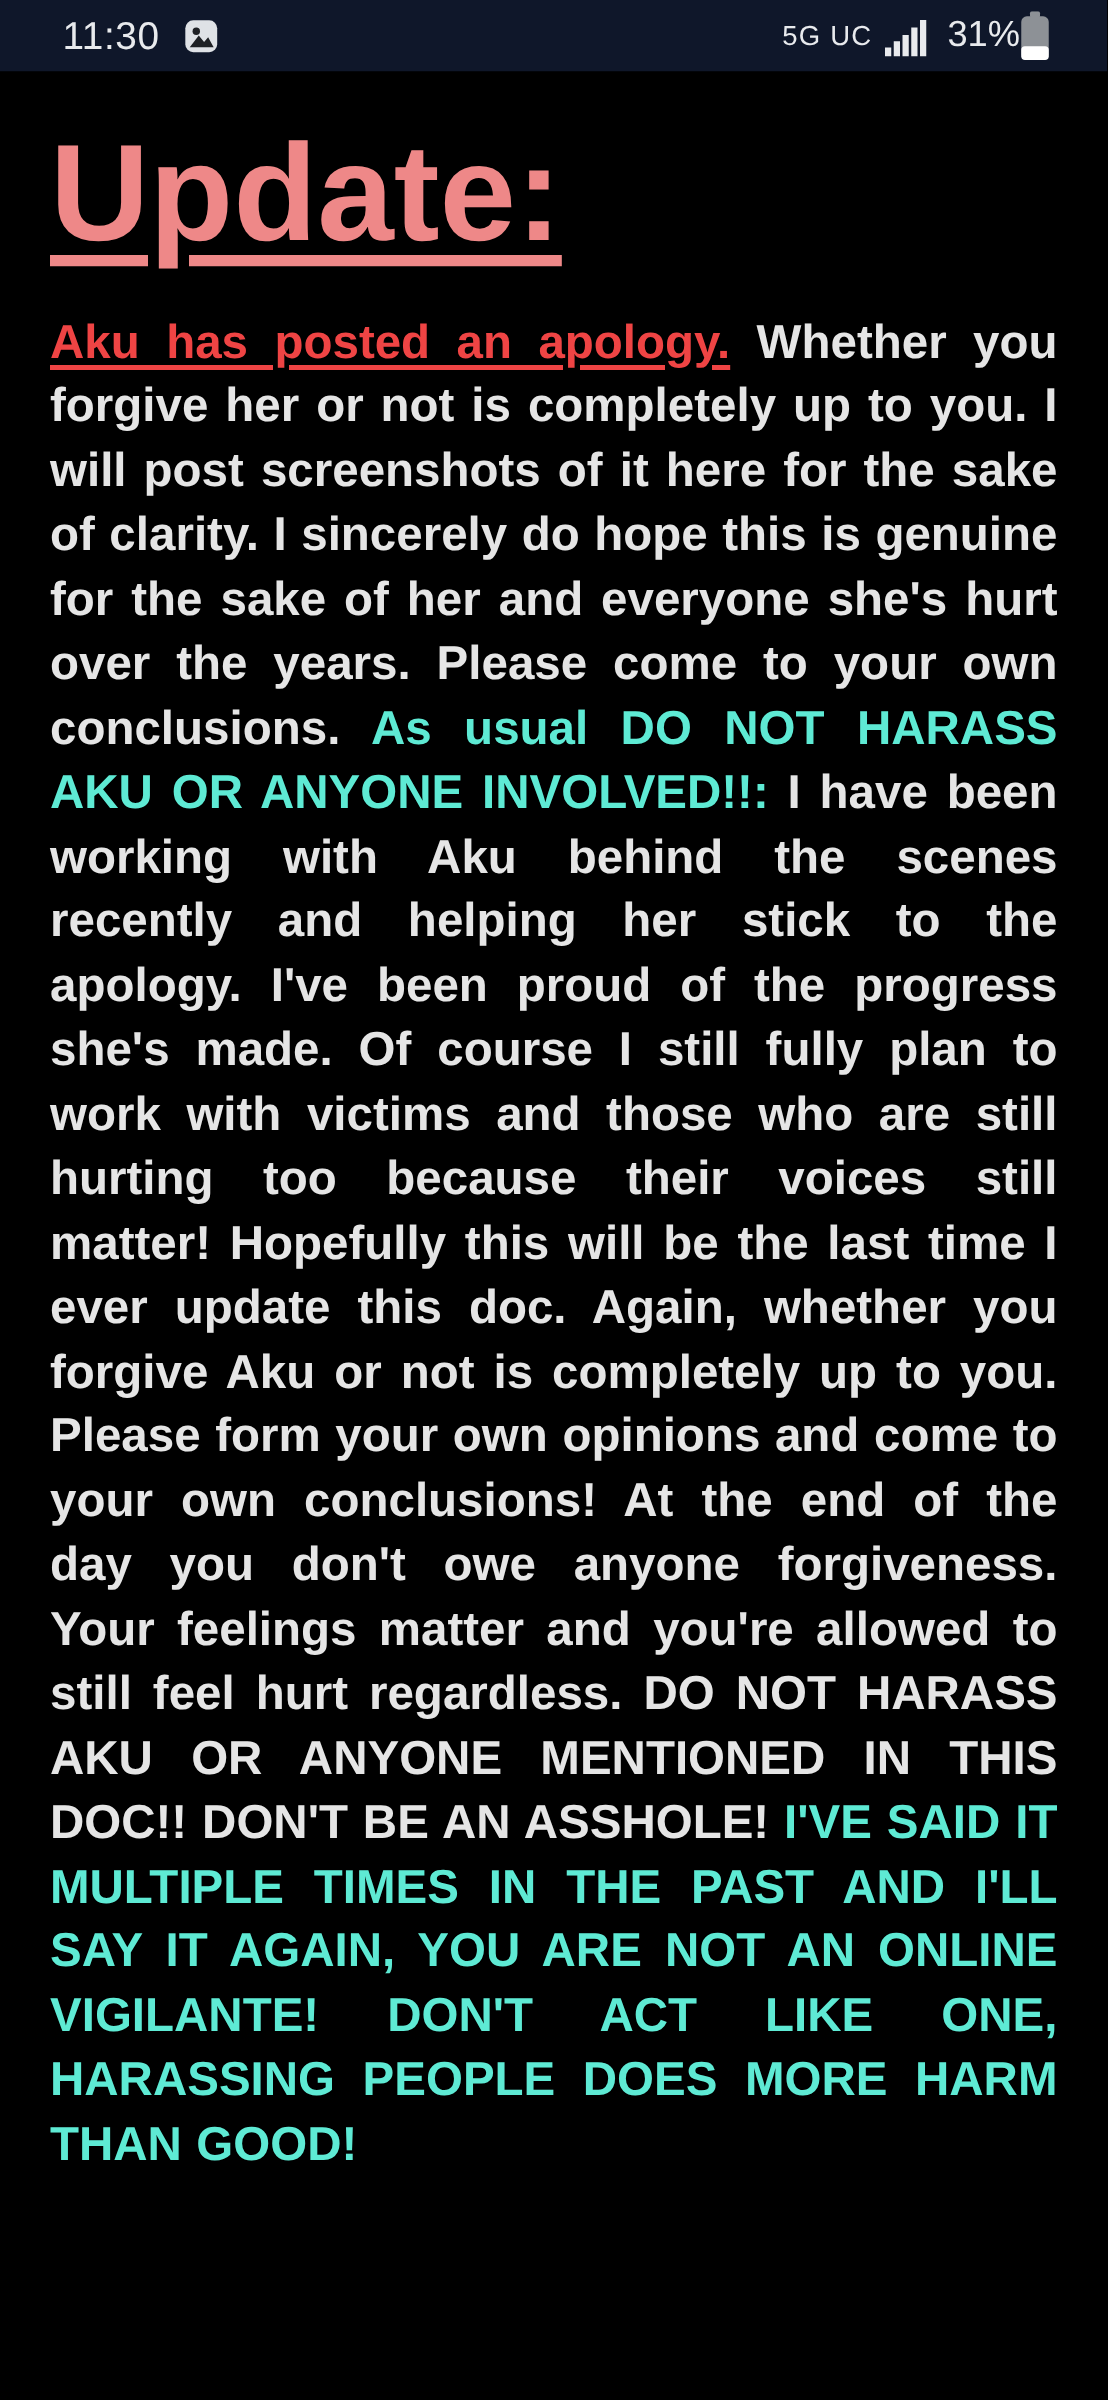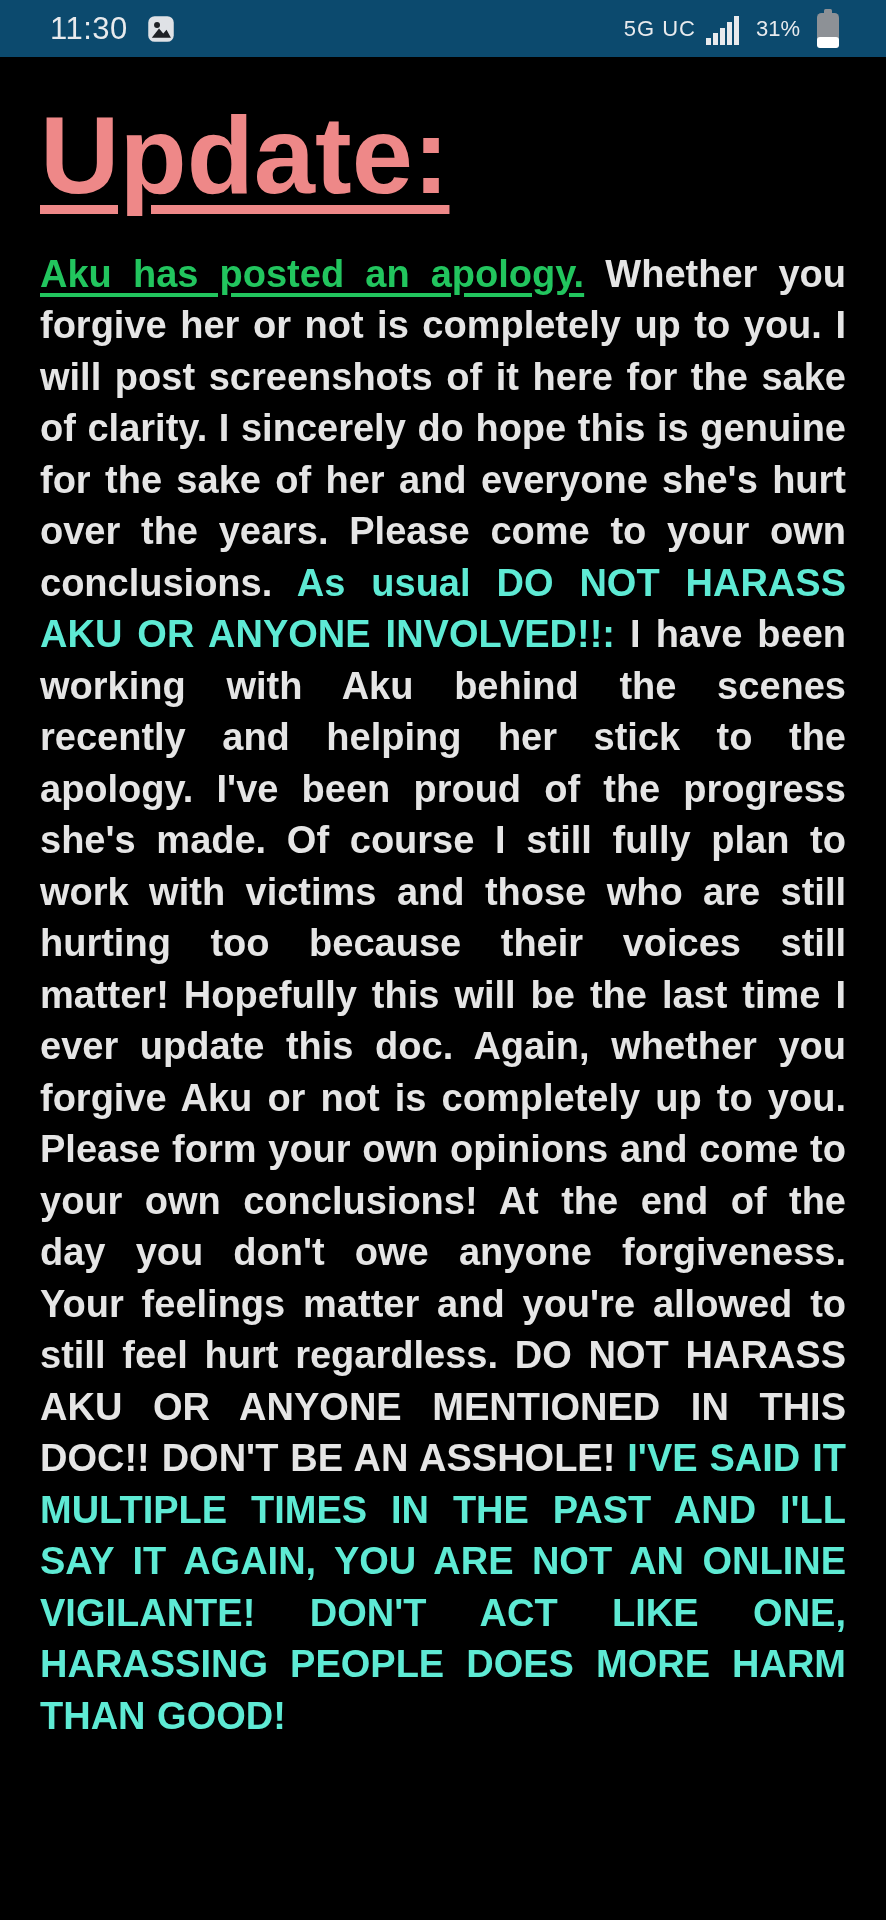--- a/index.html
+++ b/index.html
@@ -11,21 +11,21 @@
     width: 886px;
     height: 1920px;
     background: #000;
     overflow: hidden;
     margin: 0 auto;
   }
 
   
   .status-bar {
     height: 57px;
-    background: #0c4a6e;
+    background: #0f172a;
     display: flex;
     align-items: center;
     justify-content: space-between;
     padding: 0 46px 0 50px;
   }
   .status-left, .status-right {
     display: flex;
     align-items: center;
   }
   .status-time {
@@ -38,23 +38,23 @@
   .network-label {
     color: #e8eaed;
     font-size: 22px;
     font-weight: 400;
     letter-spacing: 1px;
     margin-right: 10px;
   }
   .signal-icon { margin-right: 12px; display: flex; align-items: flex-end; }
   .battery-percent {
     color: #e8eaed;
-    font-size: 22px;
+    font-size: 29px;
     font-weight: 400;
-    margin-right: 16px;
+    margin-right: 0;
   }
   .battery-icon { display: flex; }
 
   
   .doc {
     padding: 0 40px;
   }
   .doc-heading {
     margin-top: 40px;
     font-size: 110px;
@@ -68,21 +68,21 @@
   .doc-paragraph {
     margin-top: 36px;
     font-size: 38px;
     font-weight: bold;
     line-height: 51.5px;
     text-align: justify;
     color: #fbfbfb;
     word-spacing: 1px;
   }
   .seg-link {
-    color: #22c55e;
+    color: #ef4444;
     text-decoration: underline;
     text-decoration-thickness: 4px;
     text-underline-offset: 6px;
     cursor: pointer;
   }
   .seg-red { color: #5eead4; }
   .seg-white { color: #e5e5e5; }
 </style>
 </head>
 <body>

